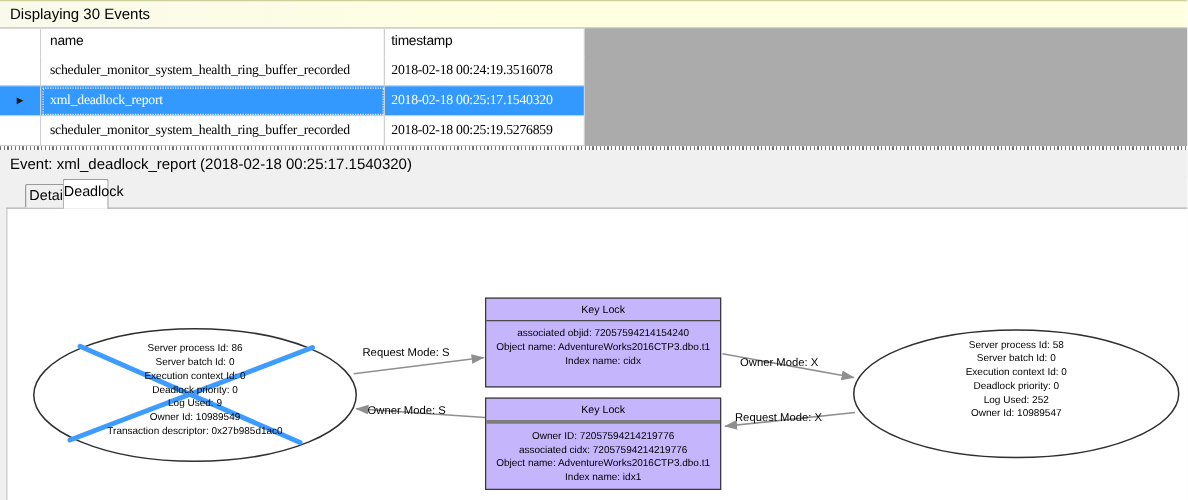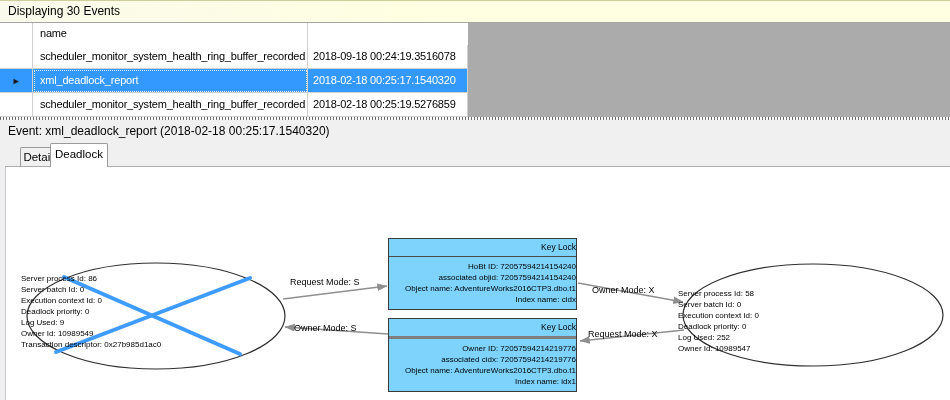--- a/index.html
+++ b/index.html
@@ -15,21 +15,21 @@
     background:linear-gradient(to right,#FAFAEC,var(--info-bar-yellow,#FFFFE1) 45%);
     border-top:1px solid #CFCF9C;border-bottom:1px solid #A5A5A5;
     box-sizing:border-box;line-height:21px;padding-left:8px;font-size:12px;
   }
   
   .grid{position:absolute;left:0;top:23px;width:468px;height:94px;background:#fff;font-size:11px;letter-spacing:-0.2px;}
   .grid-void{position:absolute;left:468px;top:23px;width:482px;height:94px;background:var(--grid-void-gray,#ABABAB);}
   .gcell{position:absolute;box-sizing:border-box;border-right:1px solid #D0D0D0;border-bottom:1px solid #D0D0D0;
          white-space:nowrap;overflow:hidden;background:#fff;}
   .ghead{line-height:21px;height:26px;padding-left:7px;}
-  .grow{line-height:23px;height:24px;padding-left:7px;}
+  .grow{line-height:23px;height:24px;padding-left:7px;font-family:Liberation Serif, serif;}
   .gsel{padding-left:0;text-align:center;}
   .c0{left:0;width:33px;}
   .c1{left:33px;width:275px;}
   .c2{left:308px;width:160px;padding-left:5px;}
   .r0{top:0;}
   .r1{top:22px;}
   .r2{top:46px;}
   .r3{top:70px;}
   .row-selected .gcell{background:var(--selection-blue,#3399FF);color:#fff;}
   .row-selected .focus-cell{outline:1px dotted #EDEDED;outline-offset:-2px;}
@@ -38,58 +38,59 @@
   .splitter{position:absolute;left:0;top:117px;width:950px;height:3px;
     background-image:repeating-linear-gradient(90deg,#6E6E6E 0 1px,#FDFDFD 1px 3px);}
   .lowerpane{position:absolute;left:0;top:120px;width:950px;height:280px;background:#F0F0F0;}
   
   .event-label{position:absolute;left:0;top:121px;width:950px;height:22px;background:#F0F0F0;
     line-height:20px;padding-left:8px;font-size:12px;box-sizing:border-box;}
   
   .tab{position:absolute;box-sizing:border-box;text-align:center;font-size:11.5px;
     border:1px solid #9A9A9A;border-bottom:none;border-radius:2px 2px 0 0;}
   .tab-inactive{left:20px;top:147px;width:42px;height:19px;background:#F0F0F0;line-height:18px;z-index:2;}
-  .tab-active{left:50px;top:143px;width:58px;height:24px;background:#fff;line-height:21px;z-index:4;}
+  .tab-active{left:50px;top:143px;width:37px;height:24px;background:#fff;line-height:21px;z-index:4;}
   
   .panel{position:absolute;left:5px;top:166px;width:945px;height:234px;box-sizing:border-box;
     background:#fff;border-top:1px solid #ACACAC;border-left:1px solid #C6C6CC;z-index:1;}
   
   .svg-layer{position:absolute;left:0;top:0;width:950px;height:400px;z-index:2;pointer-events:none;}
   .node-ellipse{fill:none;stroke:#2F2F2F;stroke-width:1.2;}
   .cross-line{stroke:var(--victim-cross-blue,#3E9BFF);stroke-width:4;stroke-linecap:round;}
   .edge-line{stroke:#8F8F8F;stroke-width:1.3;}
-  .proc-text{position:absolute;width:270px;text-align:left;font-size:8px;line-height:11px;z-index:4;}
+  .proc-text{position:absolute;width:270px;text-align:center;font-size:8px;line-height:11px;z-index:4;}
   .proc-text div{height:11px;}
-  .lock-box{position:absolute;width:189px;box-sizing:border-box;background:#7dd3fc;
-    border:1px solid #3A3A3A;z-index:3;text-align:right;}
+  .lock-box{position:absolute;width:189px;box-sizing:border-box;background:#c4b5fd;
+    border:1px solid #3A3A3A;z-index:3;text-align:center;}
   .lock-title{font-size:8.5px;line-height:17px;height:17px;}
   .sep-thin{border-bottom:1px solid #4A4A4A;}
   .sep-thick{border-bottom:3px solid #7E7E7E;}
   .lock-body{padding-top:4px;font-size:8px;line-height:11px;}
   .edge-label{position:absolute;font-size:9px;line-height:10px;z-index:4;}
   .el-a{left:290px;top:277px;width:86px;}
   .el-b{left:592px;top:285px;width:80px;}
   .el-c{left:294px;top:323px;width:80px;}
   .el-d{left:588px;top:329px;width:86px;}
 </style>
 </head>
 <body>
 
 <div class="infobar">
   <span>Displaying 30 Events</span>
 </div>
 
 <div class="grid">
   <div class="gcell ghead c0 r0"></div>
   <div class="gcell ghead c1 r0">name</div>
+  <div class="gcell ghead c2 r0">timestamp</div>
 
   <div>
     <div class="gcell grow gsel c0 r1"></div>
     <div class="gcell grow c1 r1">scheduler_monitor_system_health_ring_buffer_recorded</div>
-    <div class="gcell grow c2 r1">2018-09-18 00:24:19.3516078</div>
+    <div class="gcell grow c2 r1">2018-02-18 00:24:19.3516078</div>
   </div>
 
   <div class="row-selected">
     <div class="gcell grow gsel c0 r2"><span class="cur-arrow">►</span></div>
     <div class="gcell grow c1 r2 focus-cell">xml_deadlock_report</div>
     <div class="gcell grow c2 r2">2018-02-18 00:25:17.1540320</div>
   </div>
 
   <div>
     <div class="gcell grow gsel c0 r3"></div>
@@ -121,21 +122,20 @@
   <line class="cross-line" x1="56" y1="352" x2="250" y2="278"></line>
   <line class="edge-line" x1="283" y1="299" x2="387" y2="286" marker-end="url(#ah)"></line>
   <line class="edge-line" x1="578" y1="283" x2="683" y2="302" marker-end="url(#ah)"></line>
   <line class="edge-line" x1="388" y1="334" x2="285" y2="327" marker-end="url(#ah)"></line>
   <line class="edge-line" x1="684" y1="330" x2="580" y2="341" marker-end="url(#ah)"></line>
 </svg>
 
 <div class="lock-box" style="left:388px;top:238px;height:72px;">
   <div class="lock-title sep-thin">Key Lock</div>
   <div class="lock-body">
-    <div>HoBt ID: 72057594214154240</div>
     <div>associated objid: 72057594214154240</div>
     <div>Object name: AdventureWorks2016CTP3.dbo.t1</div>
     <div>Index name: cidx</div>
   </div>
 </div>
 
 <div class="lock-box" style="left:388px;top:318px;height:74px;">
   <div class="lock-title sep-thick">Key Lock</div>
   <div class="lock-body">
     <div>Owner ID: 72057594214219776</div>
@@ -148,21 +148,21 @@
 <div class="proc-text" style="left:21px;top:273px;">
   <div>Server process Id: 86</div>
   <div>Server batch Id: 0</div>
   <div>Execution context Id: 0</div>
   <div>Deadlock priority: 0</div>
   <div>Log Used: 9</div>
   <div>Owner Id: 10989549</div>
   <div>Transaction descriptor: 0x27b985d1ac0</div>
 </div>
 
-<div class="proc-text" style="left:678px;top:288px;">
+<div class="proc-text" style="left:678px;top:270px;">
   <div>Server process Id: 58</div>
   <div>Server batch Id: 0</div>
   <div>Execution context Id: 0</div>
   <div>Deadlock priority: 0</div>
   <div>Log Used: 252</div>
   <div>Owner Id: 10989547</div>
 </div>
 
 <div class="edge-label el-a">Request Mode: S</div>
 <div class="edge-label el-b">Owner Mode: X</div>

